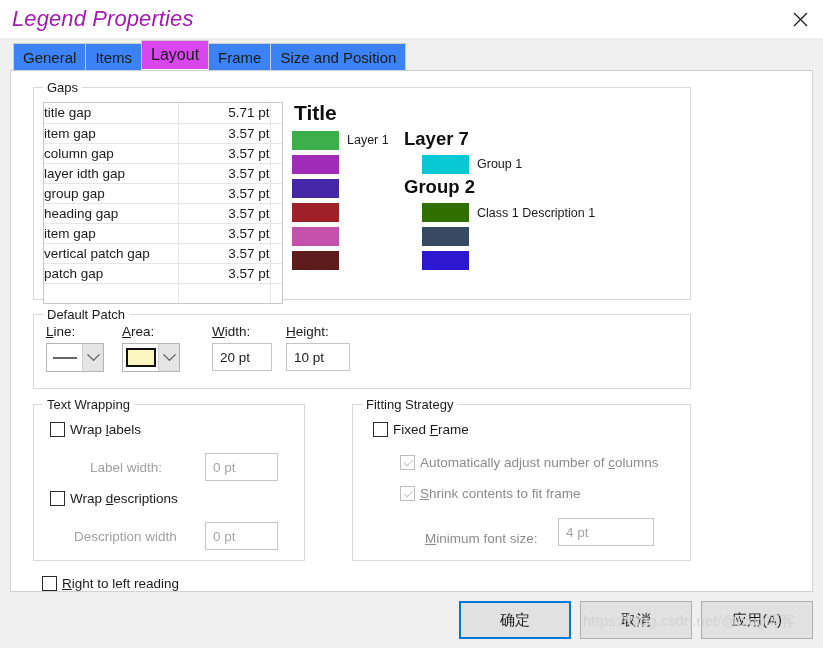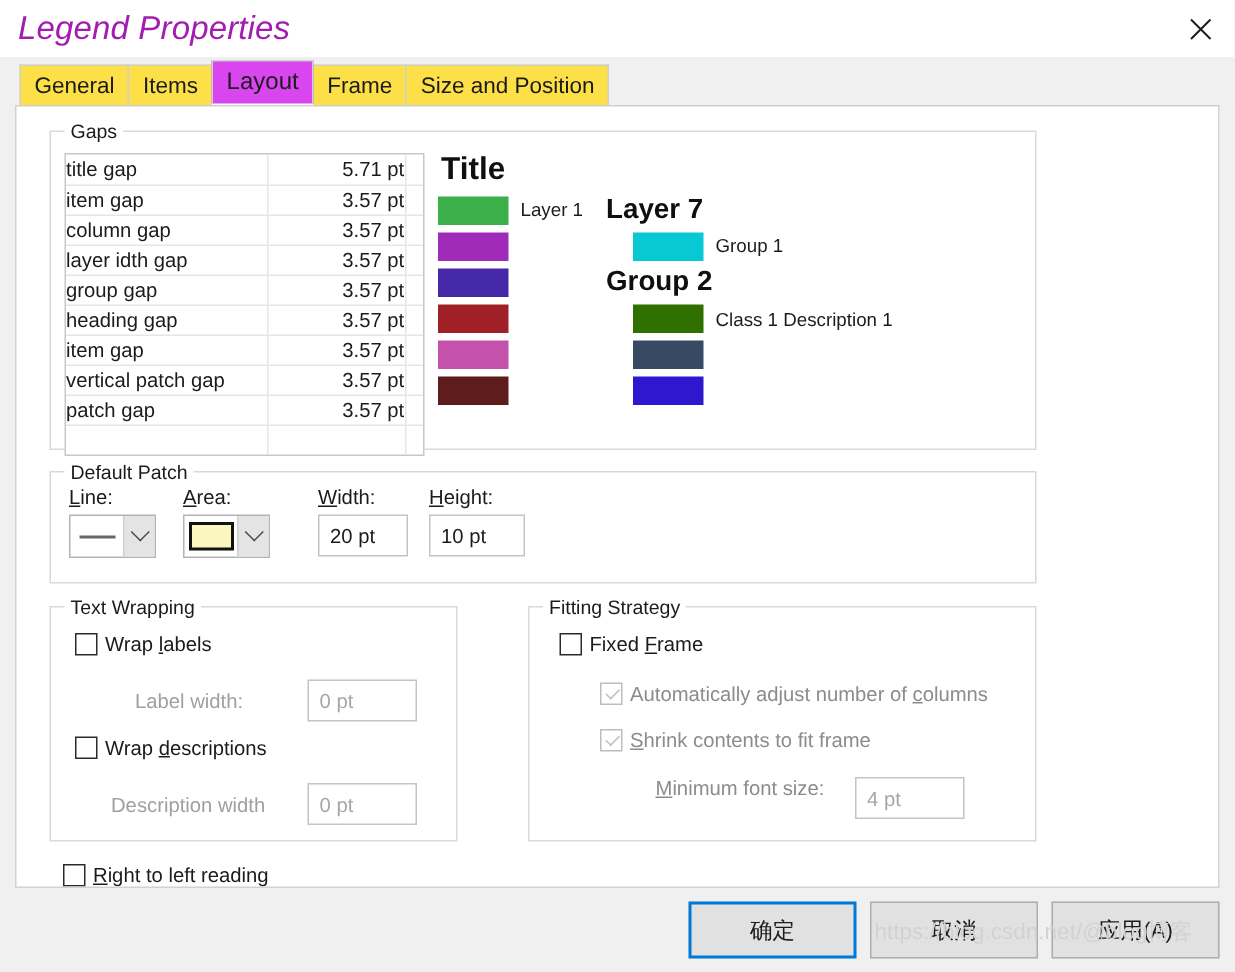--- a/index.html
+++ b/index.html
@@ -42,21 +42,21 @@
     background: #f0f0f0;
     display: flex; align-items: flex-end;
     padding-left: 13px;
     position: relative;
   }
   .tab {
     height: 27px;
     padding: 0 9px;
     display: flex; align-items: center; justify-content: center;
     font-size: 15px; color: #1b1b1b;
-    background: #fde047;
+    background: #3b82f6;
     border: 1px solid #cfcfcf;
     border-bottom: none;
     margin-right: -1px;
     cursor: pointer;
     white-space: nowrap;
   }
   .tab.active {
     background: #d946ef;
     height: 30px;
     border: 1px solid #cfcfcf;
@@ -398,23 +398,23 @@
       <div class="cb-row" style="position:absolute; left:47px; top:81px;">
         <div class="cbox dis"></div>
         <div class="cb-text dis"><u>S</u>hrink contents to fit frame</div>
       </div>
 
       <div class="cb-row" style="position:absolute; left:47px; top:50px;">
         <div class="cbox dis"></div>
         <div class="cb-text dis">Automatically adjust number of <u>c</u>olumns</div>
       </div>
 
-      <div style="position:absolute; left:84px; top:113px; display:flex; align-items:flex-start;">
+      <div style="position:absolute; left:72px; top:113px; display:flex; align-items:flex-end;">
         <div class="fld-label" style="color:#8c8c8c; width:133px;"><u>M</u>inimum font size:</div>
-        <div class="textbox disabled" style="width:73px;">4 pt</div>
+        <div class="textbox disabled" style="width:96px;">4 pt</div>
       </div>
     </div>
 
     <div class="cb-row" style="position:absolute; left:31px; top:505px;">
       <div class="cbox"></div>
       <div class="cb-text"><u>R</u>ight to left reading</div>
     </div>
 
   </div>
 

